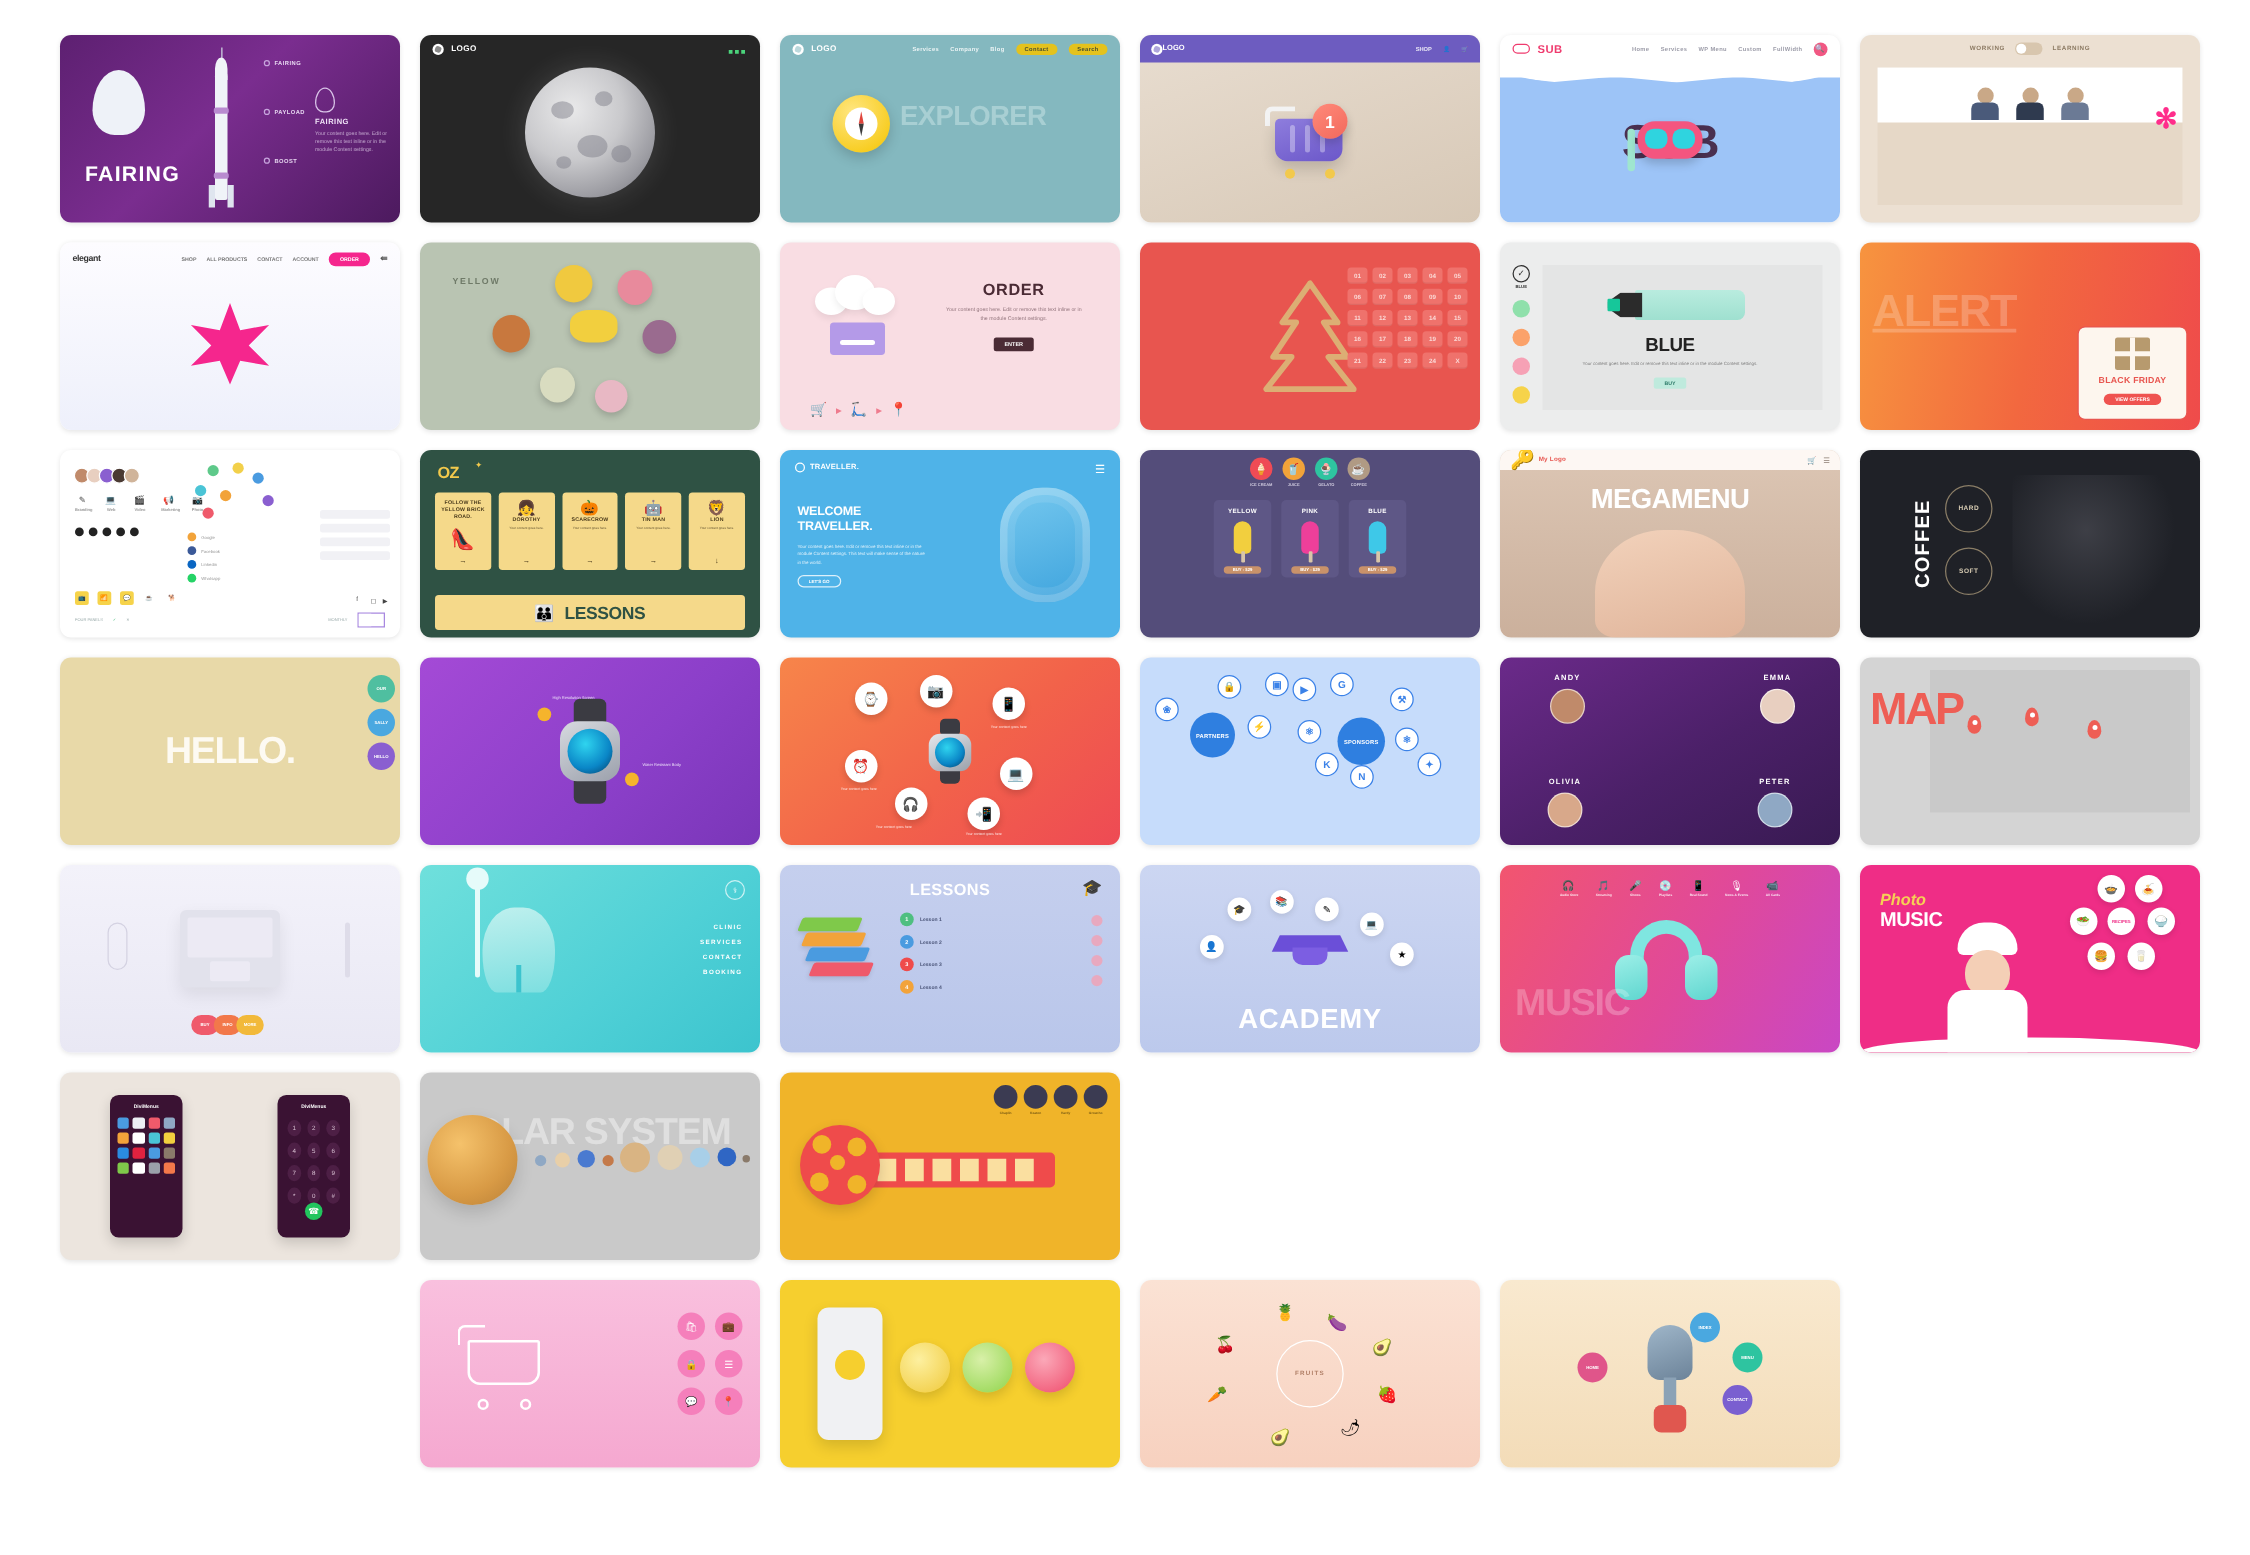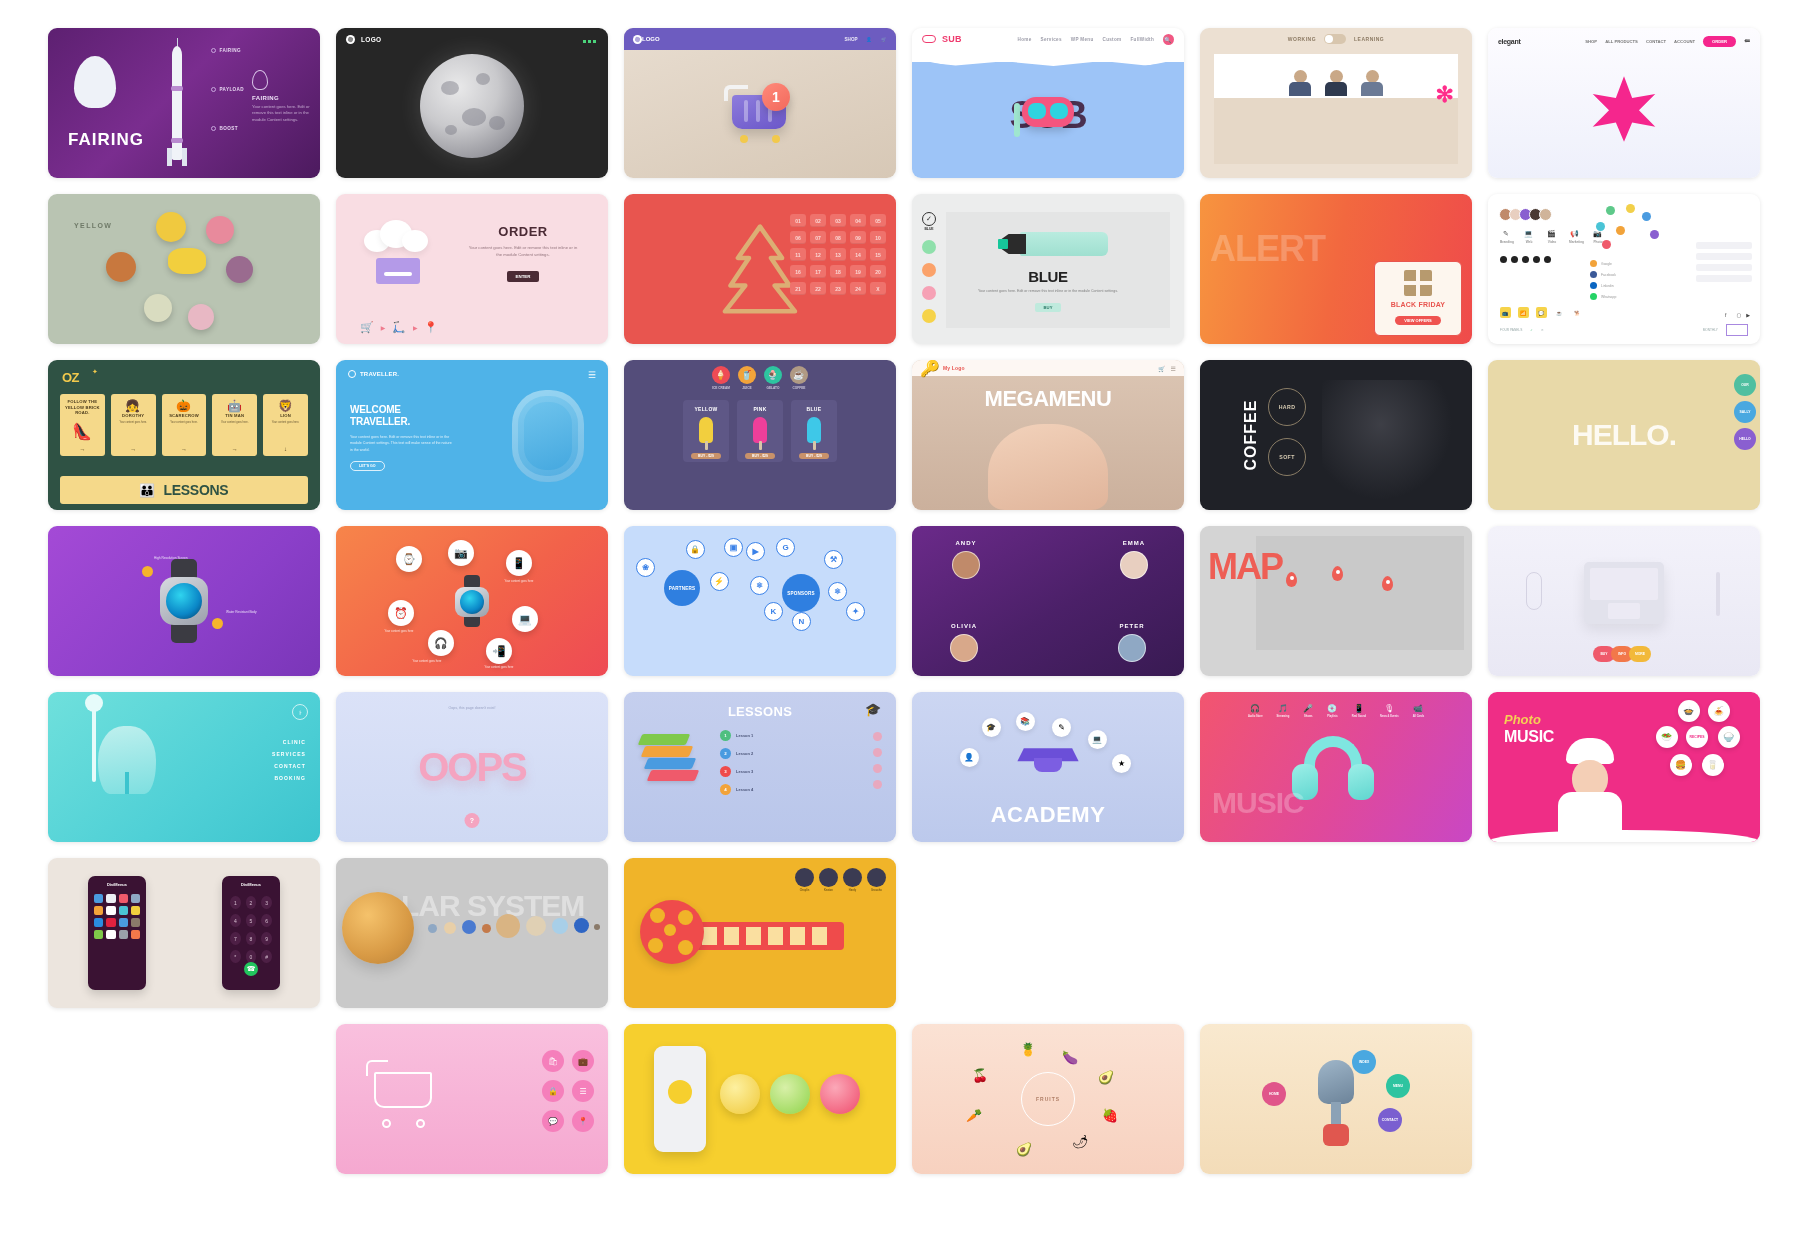--- a/index.html
+++ b/index.html
@@ -170,21 +170,21 @@
   .c-woman{ background:linear-gradient(100deg,#fdf3f7 0%,#fbeaf2 60%,#f7dfe9 100%); }
   .c-woman .wt{position:absolute;left:18px;top:44px;}
   .c-woman .wt .w1{font-size:15px;font-weight:bold;color:#f0a8c8;letter-spacing:-.3px;}
   .c-woman .wt .w2{font-size:11px;font-weight:bold;color:#e9d3df;letter-spacing:5px;margin-top:2px;}
   .c-woman .face{position:absolute;right:6px;bottom:0;width:98px;height:130px;
     background:linear-gradient(170deg,#f0cbb8 0%,#e4b39e 65%,#d9a48f 100%);
     border-radius:44% 44% 18% 18%/52% 52% 20% 20%;}
 
   
   .c-alert{ background:linear-gradient(100deg,#f7943f 0%,#f2683f 50%,#ef4b4b 100%); }
-  .c-alert .aw{position:absolute;left:10px;top:34px;font-size:36px;font-weight:bold;color:rgba(255,255,255,.22);letter-spacing:-1px;}
+  .c-alert .aw{position:absolute;left:10px;top:34px;font-size:36px;font-weight:bold;color:rgba(255,255,255,.22);letter-spacing:-1px;text-decoration:underline;}
   .c-alert .pop{position:absolute;right:10px;bottom:8px;width:88px;background:#fdf6ee;border:1.5px solid #e8554f;border-radius:6px;padding:8px 0 9px;text-align:center;}
   .c-alert .pop .bf{font-size:7px;font-weight:bold;color:#e8554f;letter-spacing:.2px;}
   .c-alert .pop .sb{display:inline-block;margin-top:5px;background:#ef5350;color:#fff;border-radius:20px;padding:2px 9px;font-size:4px;font-weight:bold;}
   .gift{width:28px;height:26px;margin:0 auto 5px;background:#b79a6e;border-radius:2px;position:relative;}
   .gift::before{content:"";position:absolute;left:12px;top:0;width:4px;height:100%;background:#fdf6ee;}
   .gift::after{content:"";position:absolute;top:11px;left:0;width:100%;height:4px;background:#fdf6ee;}
 
   .c-dash{ background:#fff; }
   .c-dash .avrow{position:absolute;left:14px;top:14px;display:flex;}
   .c-dash .av{width:13px;height:13px;border-radius:50%;margin-left:-3px;border:1.5px solid #fff;}
@@ -472,20 +472,37 @@
       </div>
     <div class="moon">
       <i class="crater" style="left:20%;top:26%;width:18px;height:14px"></i>
       <i class="crater" style="left:54%;top:18%;width:14px;height:12px"></i>
       <i class="crater" style="left:40%;top:52%;width:24px;height:18px"></i>
       <i class="crater" style="left:66%;top:60%;width:16px;height:14px"></i>
       <i class="crater" style="left:24%;top:68%;width:12px;height:10px"></i>
     </div>
   </div>
 
+  <div class="card c-explorer">
+    <div class="topbar" style="color:#fff">
+      <i class="logo-mark" style="background:#fff;color:#84b8bf"></i>
+      <span>LOGO</span>
+      <div class="navlinks">
+        <span>Services</span>
+        <span>Company</span>
+        <span>Blog</span>
+        <span class="pill" style="background:#f5c400;color:#3a3a1a">Contact</span>
+        <span class="pill" style="background:#f5c400;color:#3a3a1a">Search</span>
+      </div>
+    </div>
+    <div class="compass">
+        <div class="inner"></div>
+      </div>
+    <div class="etitle">EXPLORER</div>
+  </div>
 
   <div class="card c-cart">
     <div class="purplebar">
       <i class="logo-mark" style="background:#fff;color:#6d5cc0"></i>
       <span style="font-size:6px;font-weight:bold">LOGO</span>
       <div class="navlinks">
         <span>SHOP</span>
         <span>👤</span>
         <span>🛒</span>
       </div>
@@ -970,25 +987,20 @@
     <div class="tooth"></div>
     <div class="badge">⚕</div>
     <div class="menu">
       <div>CLINIC</div>
       <div>SERVICES</div>
       <div>CONTACT</div>
       <div>BOOKING</div>
     </div>
   </div>
 
-  <div class="card c-oops">
-    <div class="sub">Oops, this page doesn't exist!</div>
-    <div class="ow">OOPS</div>
-    <div class="q">?</div>
-  </div>
 
   <div class="card c-lessons">
     <div class="lw">LESSONS</div>
     <div class="cap">🎓</div>
     <div class="books">
       <div class="bk" style="left:2px;top:0;background:#7fc94a"></div>
       <div class="bk" style="left:5px;top:12px;background:#f2a33a"></div>
       <div class="bk" style="left:8px;top:24px;background:#4a9be0"></div>
       <div class="bk" style="left:11px;top:36px;background:#ef5a6b"></div>
     </div>

